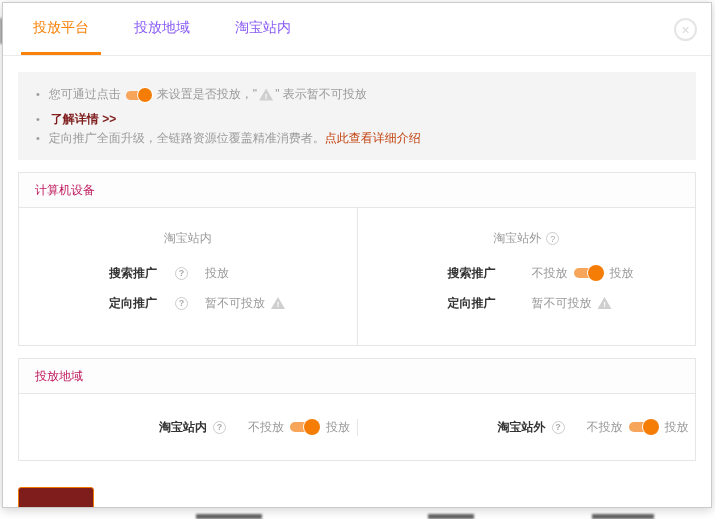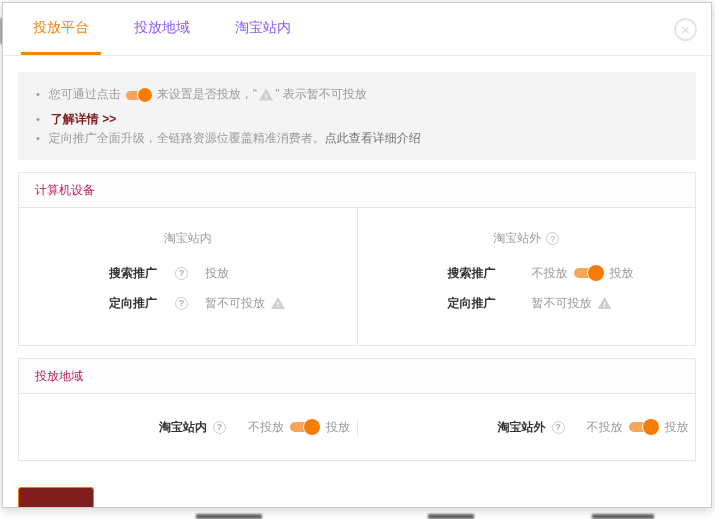--- a/index.html
+++ b/index.html
@@ -38,21 +38,21 @@
 
   
   .notice {
     margin:16px 15px 12px; background:#f4f4f4;
     padding:12px 20px 11px 18px; font-size:12px; color:#9b9b9b;
   }
   .bullet { display:flex; align-items:center; line-height:17px; margin:2px 0; }
   .bullet.first { margin-bottom:8px; }
   .bullet .dot { margin-right:9px; font-size:11px; color:#9b9b9b; }
   .link-strong { color:#7f1d1d; font-weight:bold; margin-left:2px; cursor:pointer; }
-  .link-plain { color:#737373; cursor:pointer; }
+  .link-plain { color:#c2410c; cursor:pointer; }
 
   
   .toggle { position:relative; display:inline-block; width:30px; height:16px; cursor:pointer; flex:none; }
   .toggle .track { position:absolute; left:0; top:3px; width:27px; height:10px; border-radius:5px; background:#f8a55c; }
   .toggle .knob  { position:absolute; right:0; top:0; width:16px; height:16px; border-radius:50%;
                    background:#f57d05; box-shadow:0 0 0 1px rgba(255,255,255,.9); }
   .toggle.mini { width:26px; height:14px; margin:0 5px; vertical-align:middle; }
   .toggle.mini .track { width:23px; top:3px; height:9px; }
   .toggle.mini .knob { width:14px; height:14px; }
 

